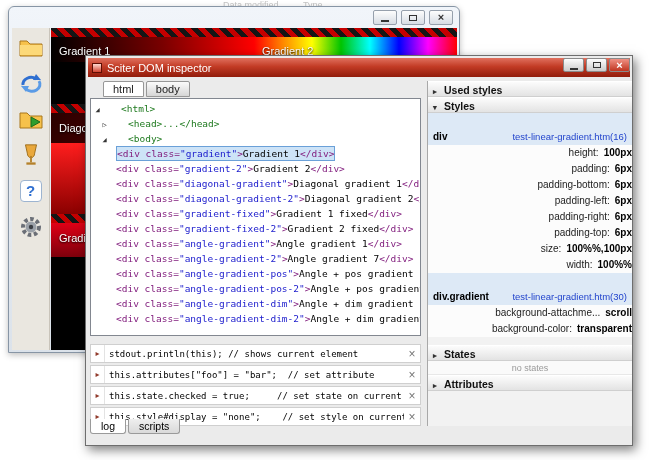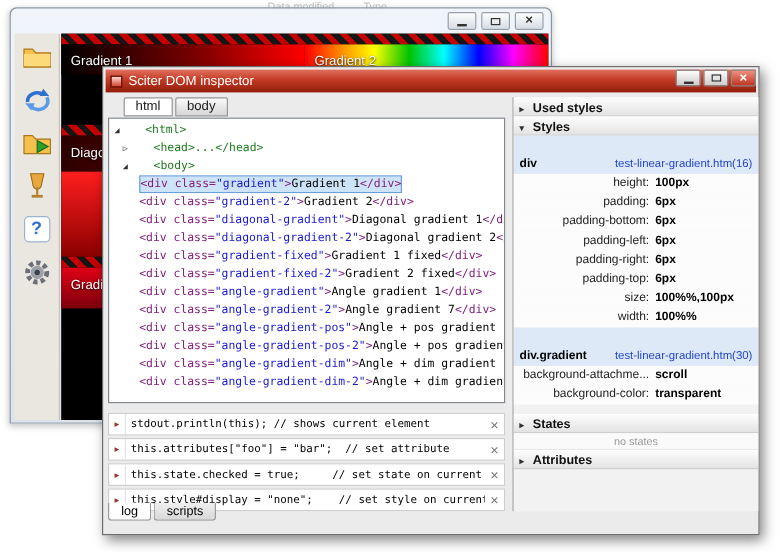--- a/index.html
+++ b/index.html
@@ -70,21 +70,21 @@
   .rightpanel { position:absolute; left:341px; top:25px; width:205px; height:345px;
     background:#f2f2f2; border-left:1px solid #a8a8a8; overflow:hidden; font-size:10px; }
   .sec-hdr { height:16px; line-height:16px; background:linear-gradient(#fcfcfc,#e3e3e3);
     border-top:1px solid #fff; border-bottom:1px solid #cfcfcf; font-weight:bold; font-size:10.5px;
     padding-left:5px; color:#111; cursor:default; }
   .sec-arrow { display:inline-block; width:11px; font-size:7.5px; color:#333; }
   .rule-row { height:16px; line-height:16px; background:#dde9f6; display:flex;
     justify-content:space-between; padding:16px 5px; }
   .selector { font-weight:bold; color:#000; }
   .link { color:#2244cc; font-size:9.5px; text-decoration:none; cursor:pointer; }
-  .prop-row { height:16px; line-height:16px; display:flex; background:#fcfcfc; }
+  .prop-row { height:16px; line-height:16px; display:flex; background:#fcfcfc;justify-content:flex-end; }
   .pname { width:118px; text-align:right; padding-right:5px; color:#222; overflow:hidden; white-space:nowrap; }
   .pval { font-weight:bold; color:#000; white-space:nowrap; }
   .note-row { height:14px; line-height:14px; text-align:center; color:#999; font-size:9px; background:#fafafa;
     border-bottom:1px solid #e8e8e8; }
   .gap-row { height:8px; }
 
   .logrows { position:absolute; left:4px; top:288px; width:331px; }
   .log-row { height:19px; background:#fff; border:1px solid #cfcfcf; margin-bottom:2px;
     display:flex; align-items:center; }
   .log-play { width:14px; text-align:center; color:#913a2b; font-size:8px; border-right:1px solid #e3e3e3;

